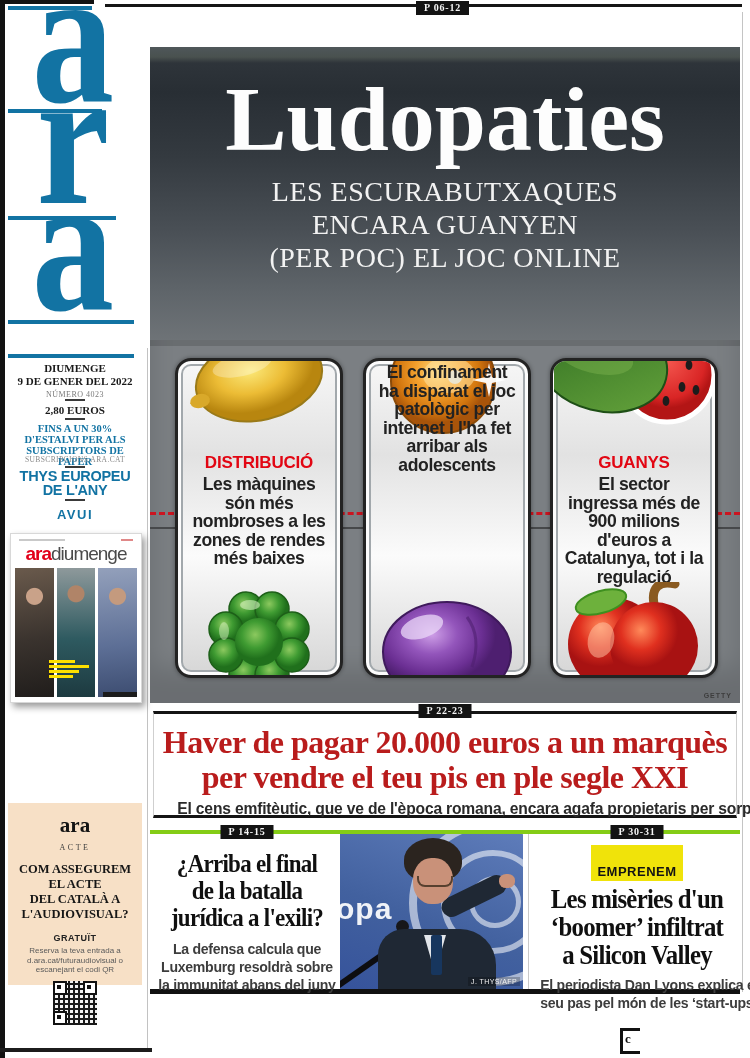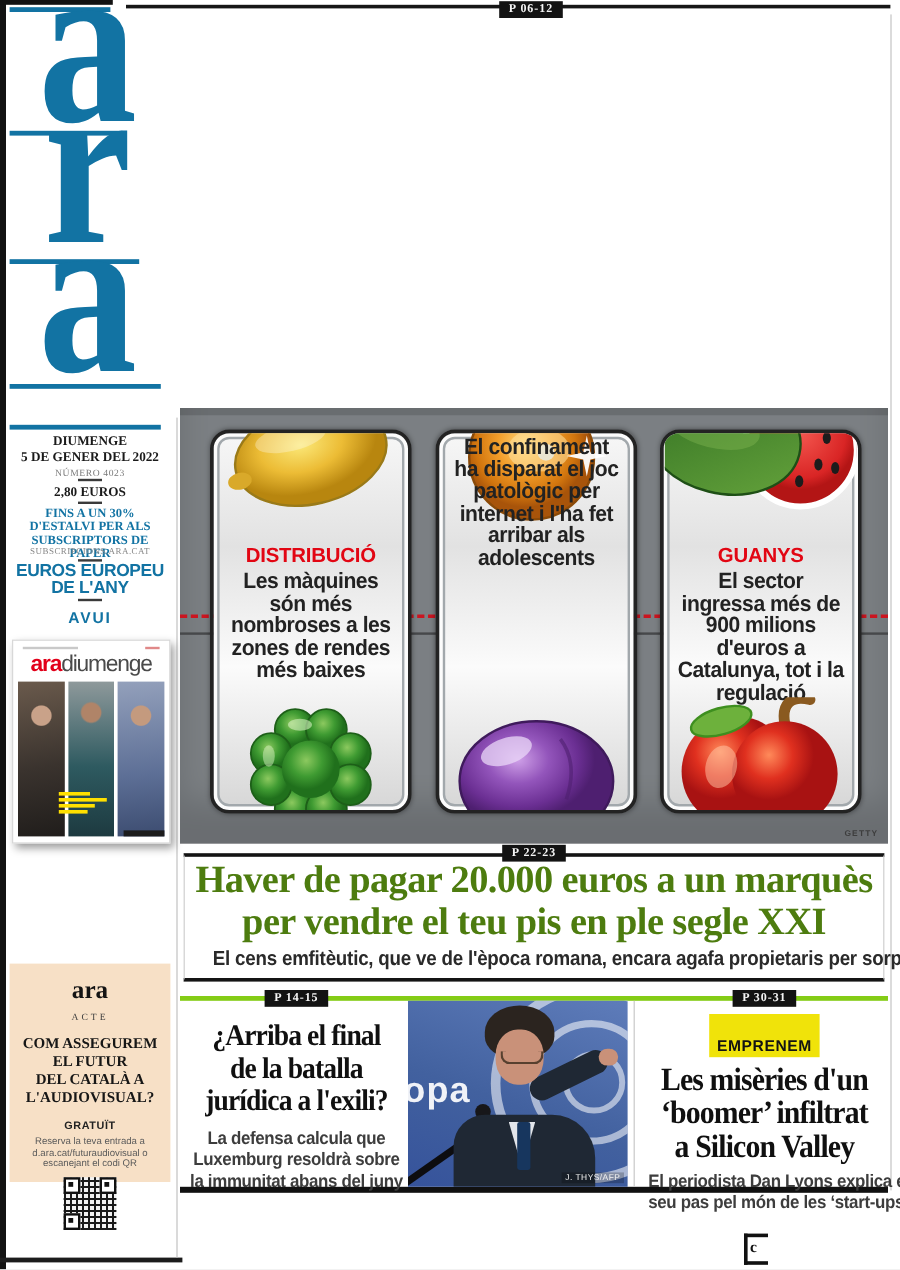--- a/index.html
+++ b/index.html
@@ -100,22 +100,22 @@
       color:#222;letter-spacing:-.4px;transform:scaleX(.95);}
   .fruit-top{position:absolute;top:-26px;left:50%;transform:translateX(-50%);}
   .fruit-bottom{position:absolute;bottom:-26px;left:50%;transform:translateX(-50%);}
   .getty{right:8px;bottom:4px;font-size:7px;font-weight:bold;color:#3d3d3d;letter-spacing:1px;}
 
   
   .marques{left:153px;top:711px;width:582px;height:101px;border-top:3px solid #141414;
       border-bottom:3px solid #141414;border-left:1px solid #cfcfcf;border-right:1px solid #cfcfcf;
       text-align:center;}
   .badge-marques{left:50%;top:-10px;transform:translateX(-50%);}
-  .marques-h{margin:1px auto 0;width:578px;font-family:"Liberation Serif",serif;font-weight:bold;
-      font-size:32px;line-height:35px;letter-spacing:-.5px;color:#4d7c0f;}
+  .marques-h{margin:11px auto 0;width:578px;font-family:"Liberation Serif",serif;font-weight:bold;
+      font-size:32px;line-height:35px;letter-spacing:-.5px;color:#b91c1c;}
   .marques-sub{margin-top:4px;font-size:17px;font-weight:bold;color:#2a2a2a;letter-spacing:-.2px;
       white-space:nowrap;transform:scaleX(.92);}
 
   
   .bottomrow{left:150px;top:830px;width:590px;height:155px;border-top:4px solid #84cc16;
       border-bottom:5px solid #111;}
   .art-exili{left:0;top:0;width:377px;height:100%;}
   .vdiv{left:378px;top:0;width:1px;height:100%;background:#c9c9c9;}
   .art-boomer{left:384px;top:0;right:0;height:100%;text-align:center;}
   .badge-exili{left:97px;top:-9px;transform:translateX(-50%);}
@@ -175,30 +175,30 @@
   <div class="abs logo-rule" style="top:6px;width:84px;"></div>
   <div class="abs logo-letter" style="top:-12px;">a</div>
   <div class="abs logo-rule" style="top:109px;width:94px;"></div>
   <div class="abs logo-letter" style="top:89px;">r</div>
   <div class="abs logo-rule" style="top:216px;width:108px;"></div>
   <div class="abs logo-letter" style="top:196px;">a</div>
   <div class="abs logo-rule" style="top:320px;width:126px;"></div>
   <div class="abs logo-rule" style="top:354px;width:126px;"></div>
 
   <div class="abs sb sb-day">DIUMENGE</div>
-  <div class="abs sb sb-date">5 DE GENER DEL 2022</div>
+  <div class="abs sb sb-date">9 DE GENER DEL 2022</div>
   <div class="abs sb sb-issue">NÚMERO 4023</div>
   <div class="abs sb-dash" style="top:399px;"></div>
   <div class="abs sb sb-price">2,80 EUROS</div>
   <div class="abs sb-dash" style="top:418px;"></div>
   <div class="abs sb-promo">FINS A UN 30% D'ESTALVI PER ALS SUBSCRIPTORS DE PAPER</div>
   <div class="abs sb sb-promo-url">SUBSCRIPCIONS.ARA.CAT</div>
   <div class="abs sb-dash" style="top:466px;"></div>
   <div class="abs sb sb-award">
-    <span>EUROS EUROPEU</span><br>
+    <span>THYS EUROPEU</span><br>
     <span>DE L'ANY</span>
   </div>
   <div class="abs sb-dash" style="top:499px;"></div>
   <div class="abs sb sb-today">AVUI</div>
 
   <div class="abs mag">
     <div class="mag-topline"></div>
     <div class="mag-topline2"></div>
     <div class="mag-brand"><span class="red">ara</span><span class="rest">diumenge</span></div>
     <div class="mag-photos">
@@ -213,21 +213,21 @@
         <div style="width:24px;"></div>
     </div>
     <div class="mag-darkbar"></div>
   </div>
 
   <div class="abs event">
     <div class="ev-brand">ara</div>
     <div class="ev-kicker">ACTE</div>
     <div class="ev-title">
       <span>COM ASSEGUREM</span><br>
-      <span>EL FUTUR</span><br>
+      <span>EL ACTE</span><br>
       <span>DEL CATALÀ A</span><br>
       <span>L'AUDIOVISUAL?</span>
     </div>
     <div class="ev-free">GRATUÏT</div>
     <div class="ev-info">
       <span>Reserva la teva entrada a</span><br>
       <span>d.ara.cat/futuraudiovisual o</span><br>
       <span>escanejant el codi QR</span>
     </div>
     <div class="qr">
@@ -239,20 +239,28 @@
         </div>
       <div class="fq bl">
           <div class="fqi"></div>
         </div>
     </div>
   </div>
 
   <div class="abs top-rule"></div>
   <div class="abs pbadge badge-lead">P 06-12</div>
 
+  <div class="abs hero">
+    <div class="hero-title">Ludopaties</div>
+    <div class="hero-sub">
+      <span>LES ESCURABUTXAQUES</span><br>
+      <span>ENCARA GUANYEN</span><br>
+      <span>(PER POC) EL JOC ONLINE</span>
+    </div>
+  </div>
 
   <div class="abs slot">
     <div class="abs payline-red"></div>
     <div class="abs payline-dark"></div>
 
     <div class="abs reel reel1">
       <div class="fruit-top">
         <svg width="150" height="100" viewBox="0 0 150 100">
           <defs>
               <radialGradient id="gLem" cx="45%" cy="38%">

